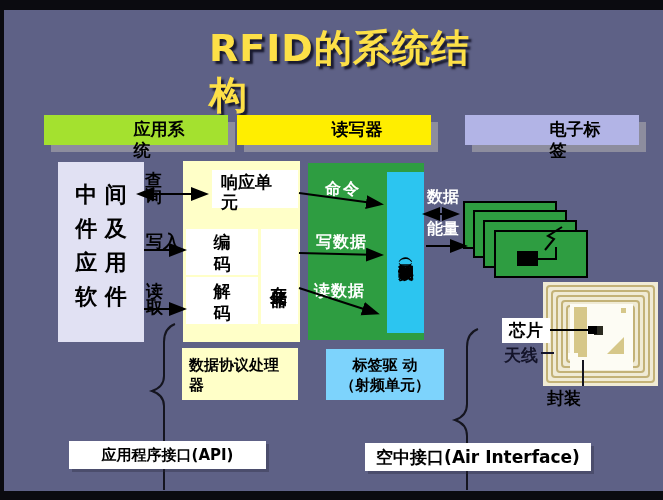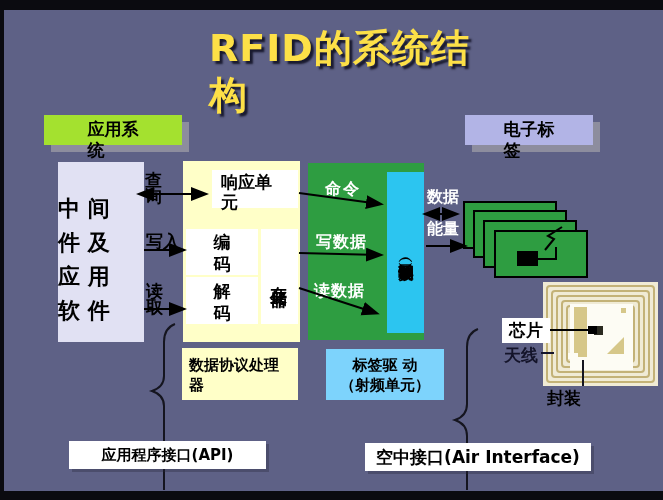--- a/index.html
+++ b/index.html
@@ -10,21 +10,21 @@
   .abs{position:absolute;}
   
   .bar{position:absolute;background:#0b0b10;}
   
   .title-shadow{position:absolute;left:209px;top:31px;font-size:38px;font-weight:bold;
     color:#20203a;white-space:nowrap;letter-spacing:1px;z-index:1;}
   .title-main{position:absolute;left:209px;top:25px;font-size:38px;font-weight:bold;color:#fde047;
     white-space:pre-line;line-height:47px;letter-spacing:1px;z-index:2;
     text-shadow:3px 3px 2px rgba(8,8,24,.8);}
   
-  .hdr{position:absolute;height:30px;box-shadow:7px 7px 0 #8d8d9e;z-index:3;}
+  .hdr{position:absolute;height:30px;box-shadow:7px 7px 0 #8d8d9e;z-index:3;padding-left:46px;}
   .hdr-text{white-space:pre-line;width:max-content;margin:4px auto 0;line-height:21px;
     font-size:17px;font-weight:bold;text-align:left;}
   
   .fbox{position:absolute;z-index:3;}
   .pre{white-space:pre-line;}
   .bold{font-weight:bold;}
   .vtext{writing-mode:vertical-rl;text-orientation:upright;display:flex;
     align-items:center;justify-content:center;}
   .lbl{position:absolute;font-weight:bold;z-index:6;}
   .white{color:#ffffff;}
@@ -48,27 +48,30 @@
 
   <svg id="underlay" width="663" height="500">
     <path d="M175,324 Q164,328 164,342 L164,376 Q164,387 152,391 Q164,395 164,406 L164,490" fill="none" stroke="#15151f" stroke-width="2"></path>
     <path d="M478,329 Q467,333 467,347 L467,404 Q467,416 455,420 Q467,424 467,436 L467,490" fill="none" stroke="#15151f" stroke-width="2"></path>
   </svg>
 
   <div class="hdr" style="left:44px;top:115px;width:138px;background:#a4e12f;">
     <div class="hdr-text" style="white-space: pre-line;">应用系
 统</div>
   </div>
+  <div class="hdr" style="left:237px;top:115px;width:148px;background:#ffee00;">
+    <div class="hdr-text">读写器</div>
+  </div>
   <div class="hdr" style="left:465px;top:115px;width:128px;background:#b2b4e6;">
     <div class="hdr-text" style="white-space: pre-line;">电子标
 签</div>
   </div>
 
   <div class="fbox" style="left:58px;top:162px;width:86px;height:180px;background:#e1e1f3;">
-    <div class="pre bold" style="font-size: 22px; line-height: 34px; padding-top: 30px; white-space: pre-line;">中 间
+    <div class="pre bold" style="font-size: 22px; line-height: 34px; text-align: center; padding-top: 16px; white-space: pre-line;">中 间
 件 及
 应 用
 软 件</div>
   </div>
 
   <div class="fbox" style="left:183px;top:161px;width:117px;height:181px;background:#ffffc8;"></div>
   <div class="fbox" style="left:212px;top:170px;width:86px;height:38px;background:#fff;">
     <div class="pre bold" style="font-size: 17px; line-height: 20px; padding: 2px 0px 0px 9px; white-space: pre-line;">响应单
 元</div>
   </div>

